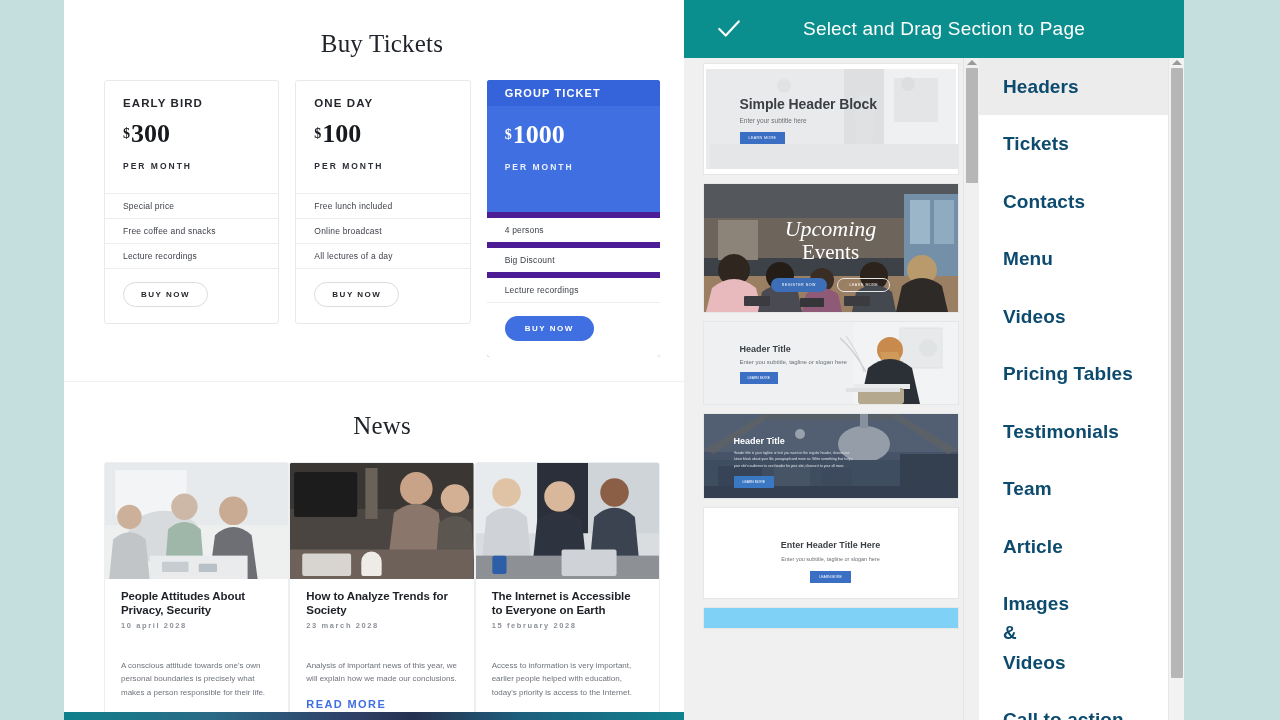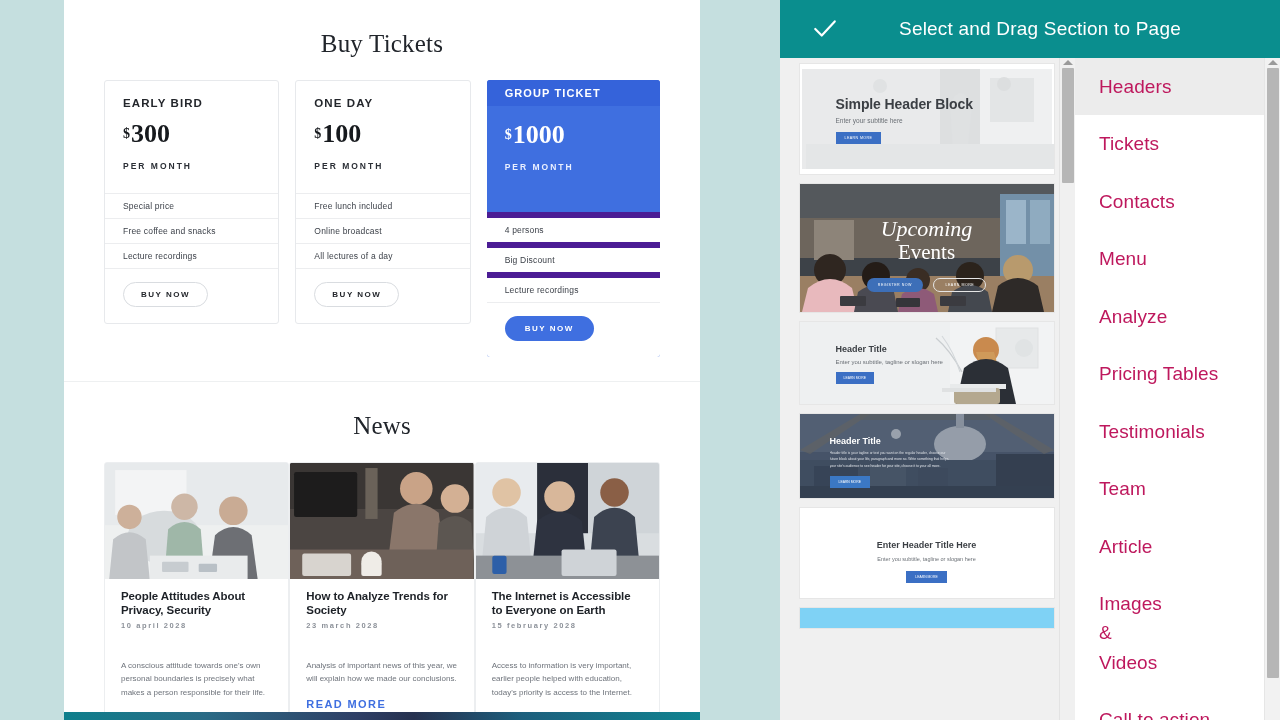--- a/index.html
+++ b/index.html
@@ -2,21 +2,21 @@
 <html><head>
 <meta charset="utf-8">
 <style>
   * { box-sizing: border-box; margin: 0; padding: 0; }
   html, body {
     width: 1280px; height: 720px;
     overflow: hidden;
     font-family: "Liberation Sans", sans-serif;
     background: #c5dfdf;
   }
-  .root { position: relative; width: 1280px; height: 720px; }
+  .root { position: relative; width: 1184px; height: 720px; }
 
   
   .canvas {
     position: absolute; left: 0; top: 0; width: 784px; height: 720px;
     background: #c5dfdf; overflow: hidden;
   }
   .page {
     position: absolute; left: 64px; top: 0; width: 636px; height: 720px;
     background: #ffffff;
   }
@@ -141,22 +141,22 @@
     border-left: 5px solid transparent; border-right: 5px solid transparent;
     border-bottom: 5px solid #9a9a9a;
   }
   .sb-thumb {
     position: absolute; left: 2px; width: 12px; background: #b6b6b6; border-radius: 1px;
   }
 
   
   .cats { flex: 1; background: #fff; position: relative; overflow: hidden; }
   .cat {
-    padding: 14px 0 14px 24px; font-size: 19px; color: #be185d;
-    font-weight: 400; line-height: 1.55; letter-spacing: .1px;
+    padding: 14px 0 14px 24px; font-size: 19px; color: #0c4a6e;
+    font-weight: 700; line-height: 1.55; letter-spacing: .1px;
   }
   .cat.active { background: #ececec; }
 
   .sb2 {
     position: absolute; top: 0; right: 0; width: 16px; height: 100%;
     background: #f2f2f2; border-left: 1px solid #e6e6e6;
   }
 </style>
 </head>
 <body>
@@ -439,21 +439,21 @@
           <div class="sb-up"></div>
           <div class="sb-thumb" style="top:10px;height:115px;"></div>
         </div>
       </div>
 
       <div class="cats">
         <div class="cat active"><span>Headers</span></div>
         <div class="cat"><span>Tickets</span></div>
         <div class="cat"><span>Contacts</span></div>
         <div class="cat"><span>Menu</span></div>
-        <div class="cat"><span>Analyze</span></div>
+        <div class="cat"><span>Videos</span></div>
         <div class="cat"><span>Pricing Tables</span></div>
         <div class="cat"><span>Testimonials</span></div>
         <div class="cat"><span>Team</span></div>
         <div class="cat"><span>Article</span></div>
         <div class="cat" style="padding-right:110px;"><span>Images &amp; Videos</span></div>
         <div class="cat"><span>Call to action</span></div>
 
         <div class="sb2">
           <div class="sb-up"></div>
           <div class="sb-thumb" style="top:10px;height:610px;"></div>

